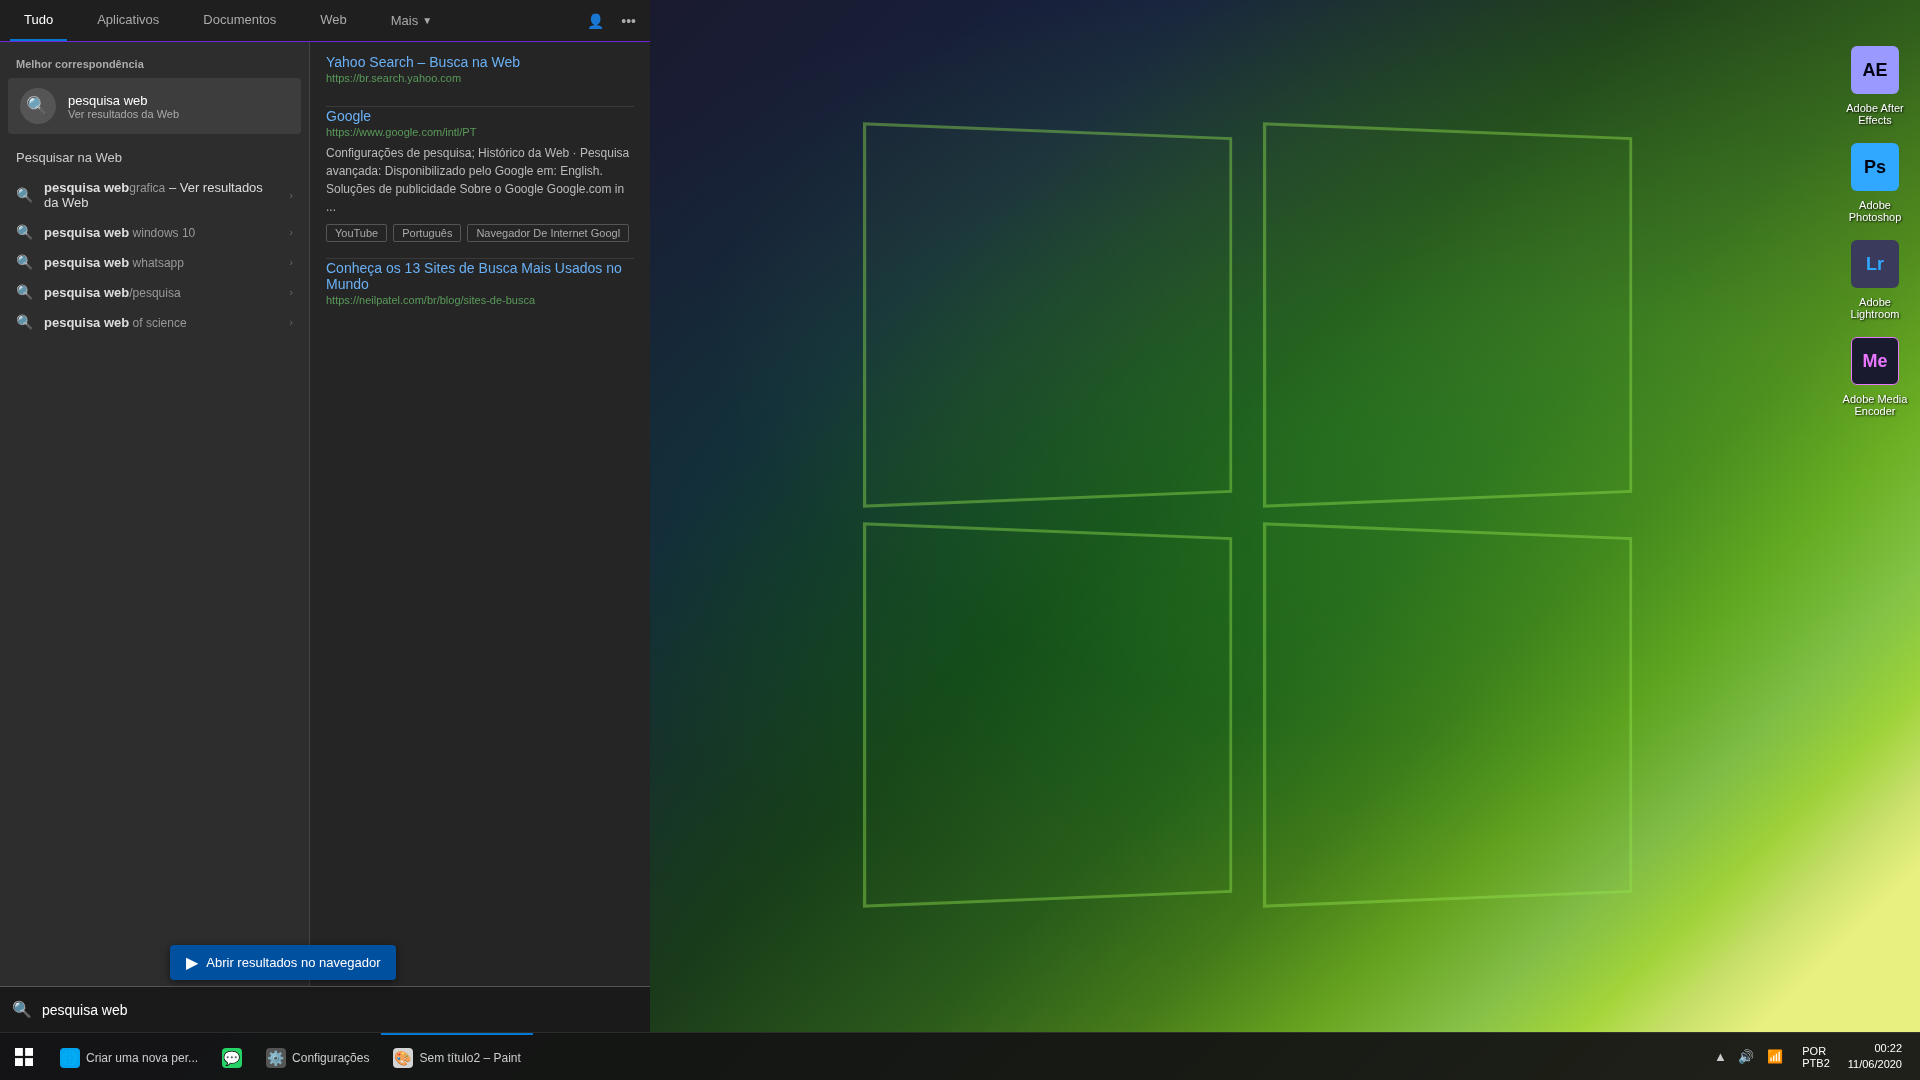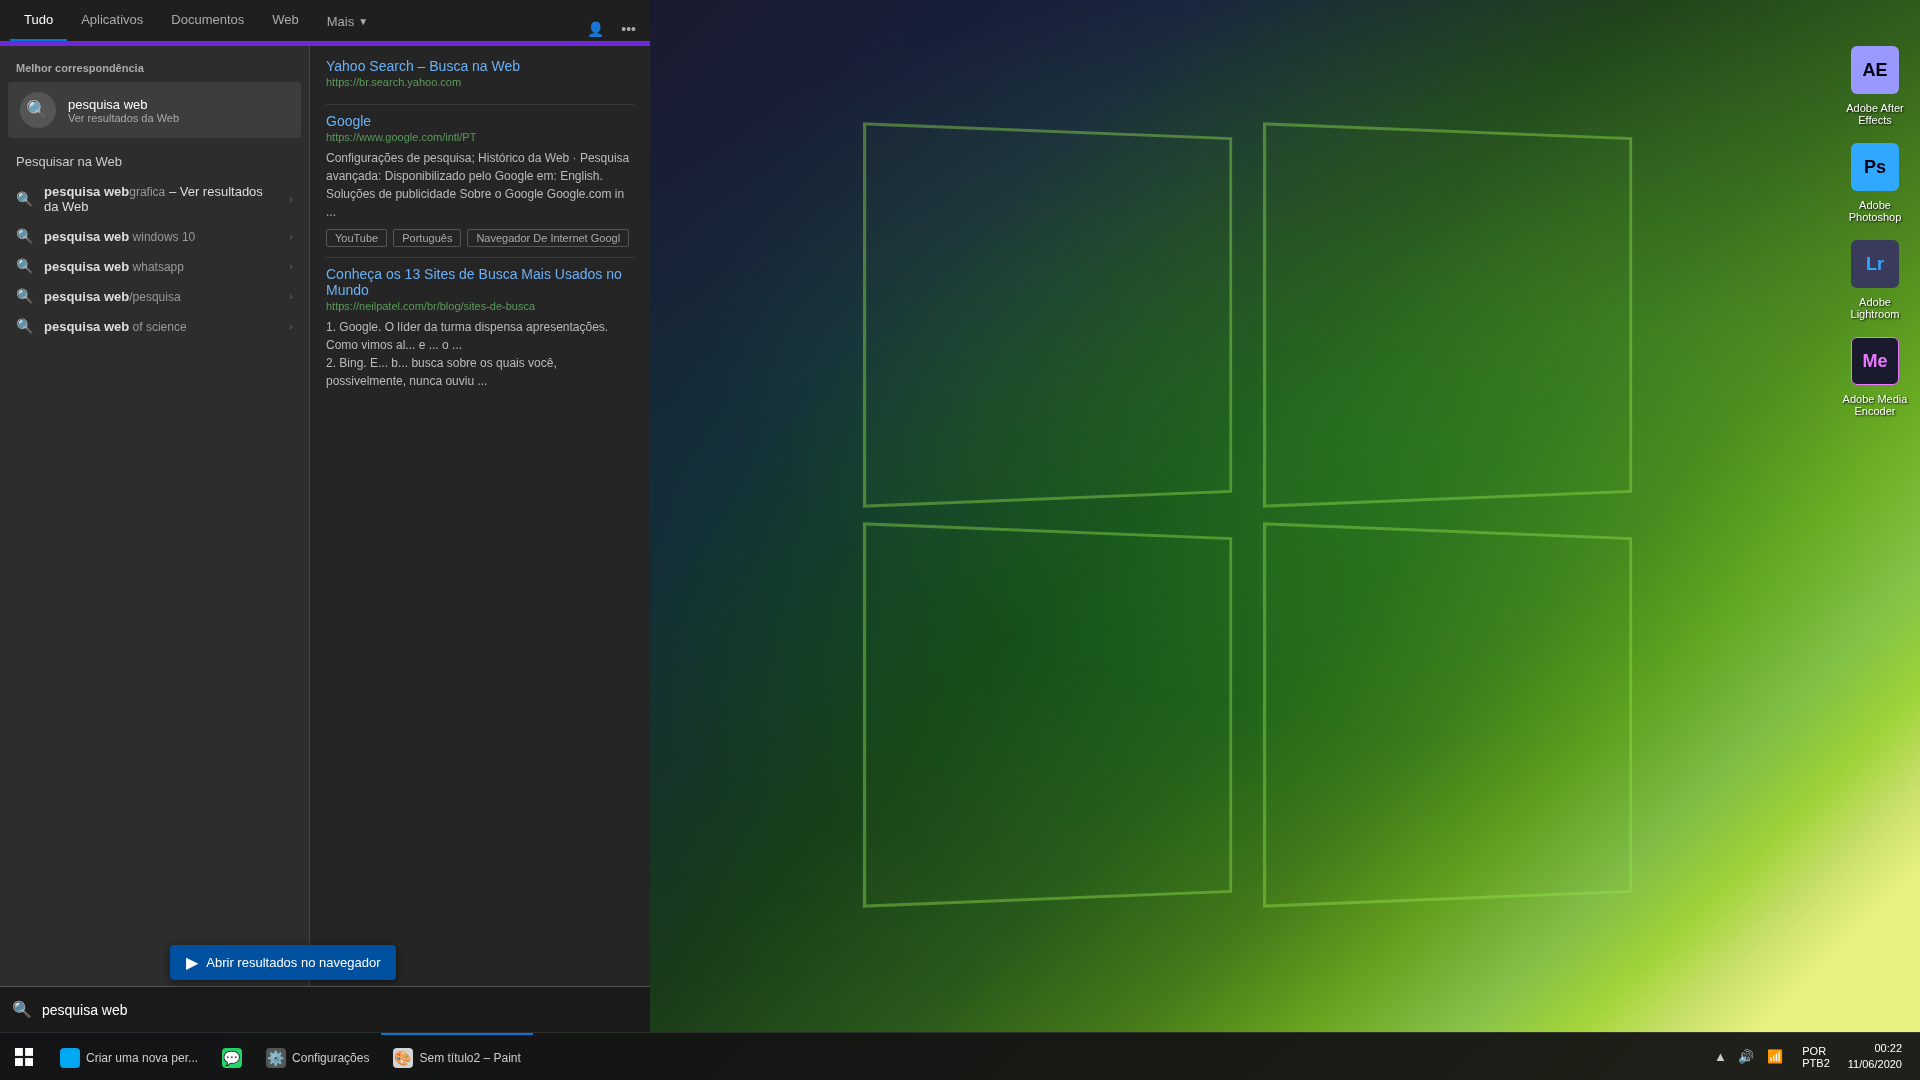--- a/index.html
+++ b/index.html
@@ -236,24 +236,25 @@
       width: 650px;
       background: #2d2d2d;
       z-index: 200;
       display: flex;
       flex-direction: column;
     }
 
     
     .search-tabs {
       display: flex;
-      align-items: flex-end;
+      align-items: center;
       background: #1f1f1f;
       padding: 0 10px;
-      border-bottom: 5px solid #6d28d9;
+      border-bottom: 1px solid #6d28d9;
+      gap: 16px;
     }
 
     .search-tab {
       padding: 12px 14px;
       font-size: 13px;
       color: #aaa;
       cursor: pointer;
       border-bottom: 2px solid transparent;
     }
 
@@ -381,22 +382,22 @@
 
     
     .search-right {
       flex: 1;
       background: #252525;
       padding: 12px 16px;
       overflow-y: auto;
     }
 
     .result-card {
-      margin-bottom: 8px;
-      padding-bottom: 10px;
+      margin-bottom: 1px;
+      padding-bottom: 16px;
       border-bottom: 1px solid #3a3a3a;
     }
     .result-card:last-child { border-bottom: none; }
 
     .result-title {
       font-size: 14px;
       color: #6ab0f5;
       font-weight: 500;
       cursor: pointer;
       margin-bottom: 2px;
@@ -703,24 +704,20 @@
           <div class="result-tags">
             <div class="result-tag">YouTube</div>
             <div class="result-tag">Português</div>
             <div class="result-tag">Navegador De Internet Googl</div>
           </div>
         </div>
 
         <div class="result-card">
           <div class="result-title">Conheça os 13 Sites de Busca Mais Usados no Mundo</div>
           <div class="result-url">https://neilpatel.com/br/blog/sites-de-busca</div>
-          <div class="result-desc" style="font-size:12px; color:#bbb; line-height:1.5;">
-            1. Google. O líder da turma dispensa apresentações. Como vimos al... e ... o ...<br>
-            2. Bing. E... b... busca sobre os quais você, possivelmente, nunca ouviu ...
-          </div>
         </div>
       </div>
     </div>
   </div>
 
   <div class="open-browser-btn">
     <span style="font-size:16px;">▶</span>
     <span>Abrir resultados no navegador</span>
   </div>
 

